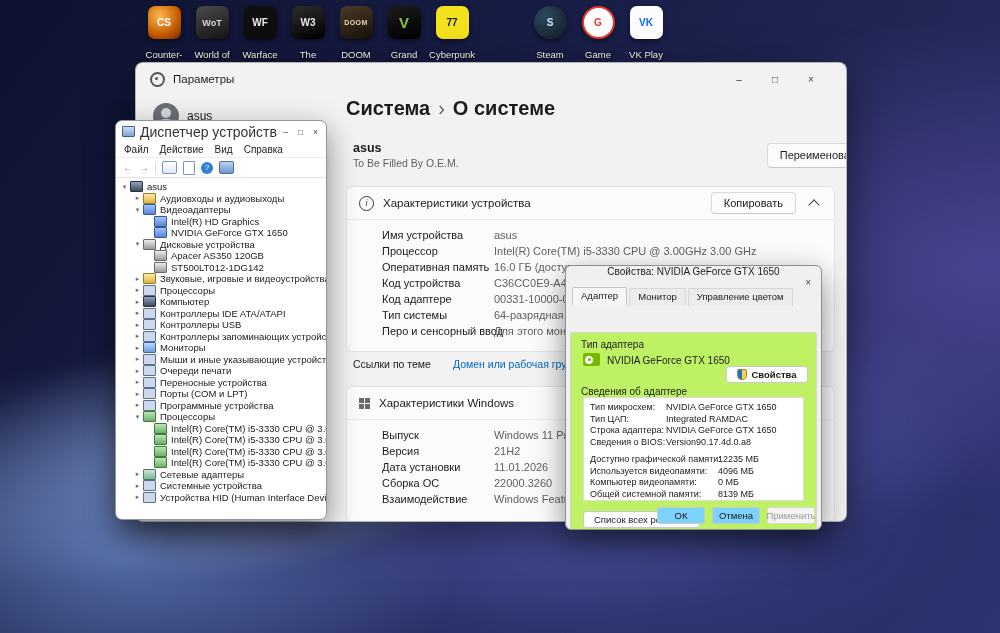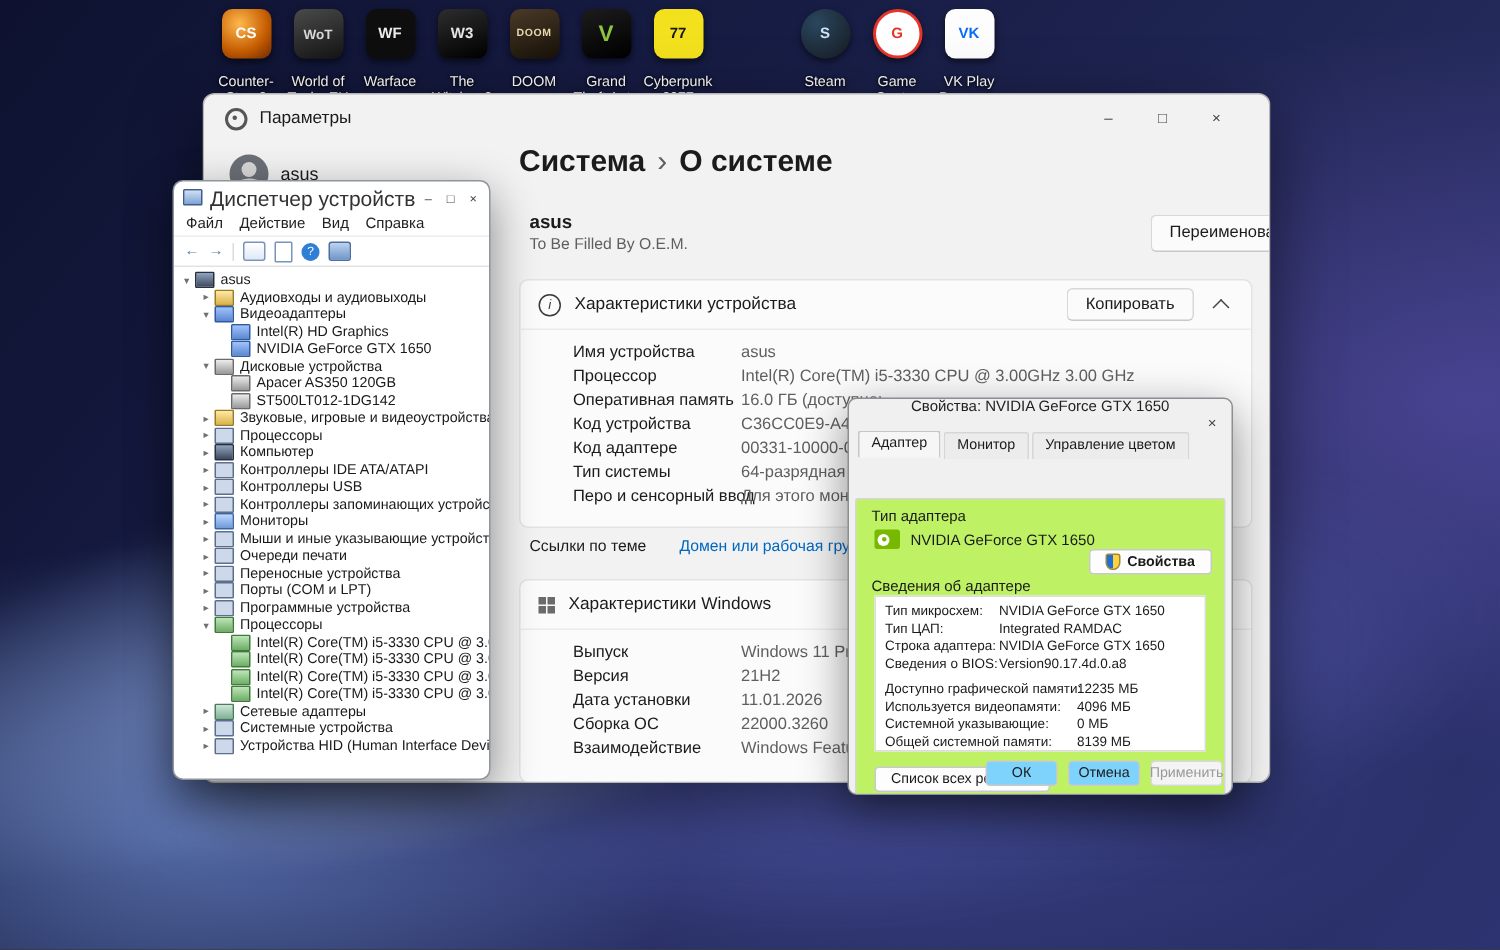--- a/index.html
+++ b/index.html
@@ -605,21 +605,21 @@
           <span>Доступно графической памяти:</span>
           <span>12235 МБ</span>
         </div>
 
         <div class="nv-irow w">
           <span>Используется видеопамяти:</span>
           <span>4096 МБ</span>
         </div>
 
         <div class="nv-irow w">
-          <span>Системной указывающие:</span>
+          <span>Компьютер видеопамяти:</span>
           <span>0 МБ</span>
         </div>
 
         <div class="nv-irow w">
           <span>Общей системной памяти:</span>
           <span>8139 МБ</span>
         </div>
       </div>
     <button class="nv-modes-btn">Список всех режимов</button>
   </div>

